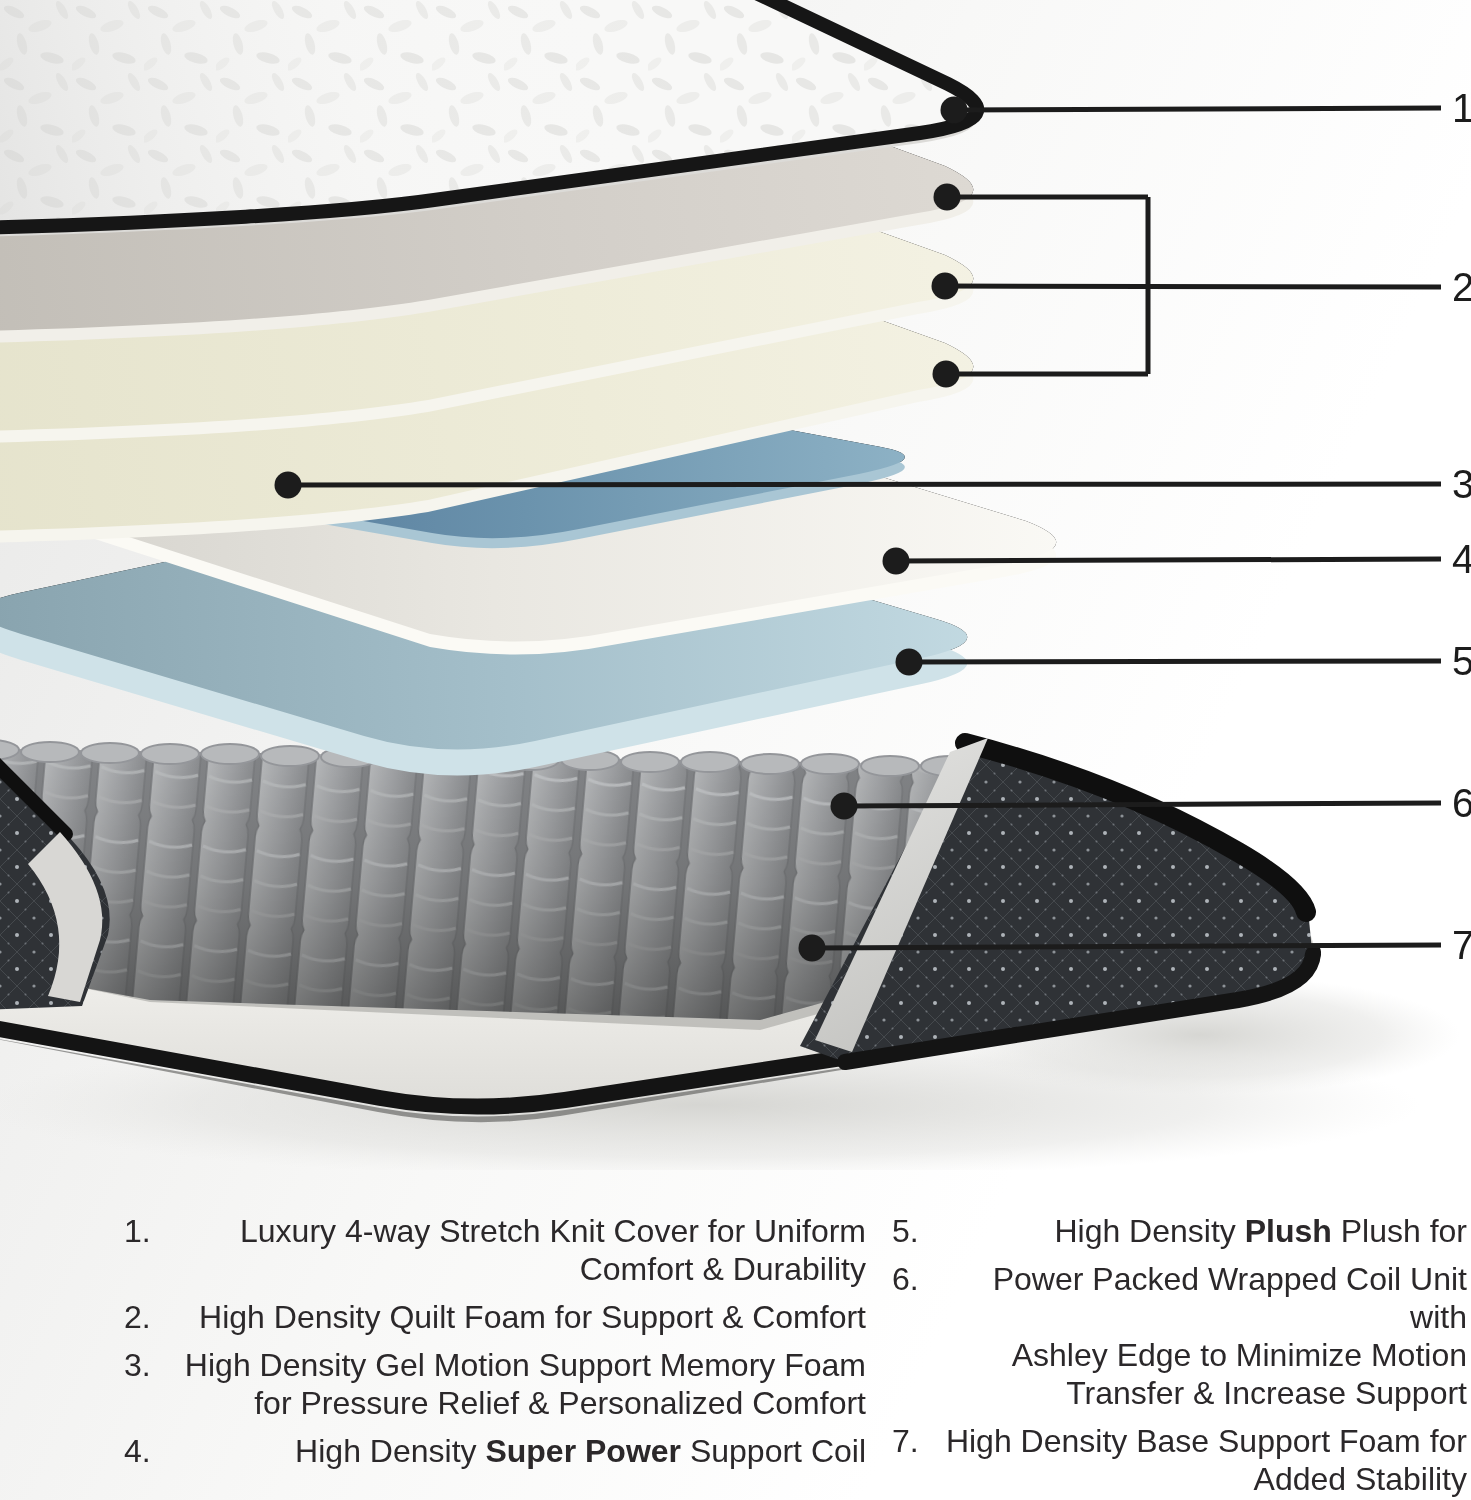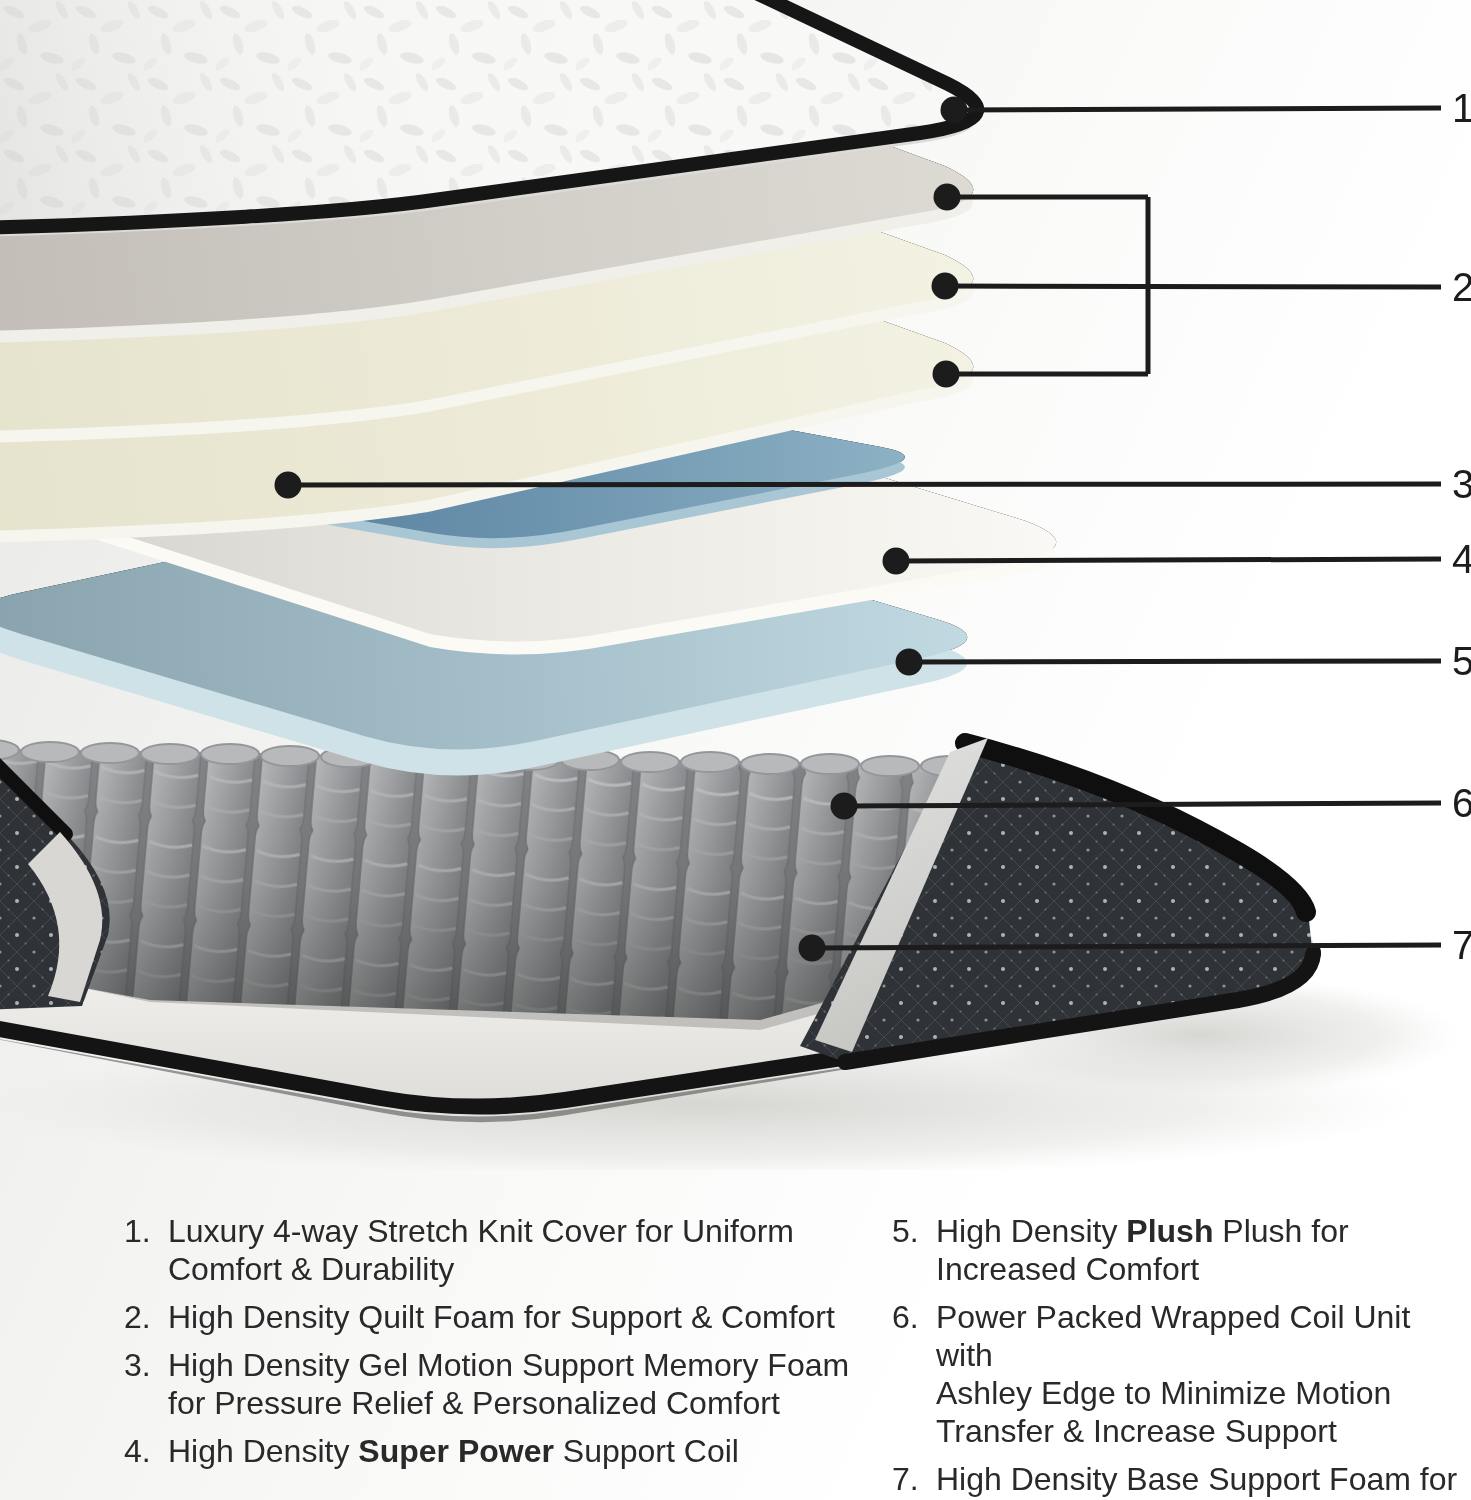--- a/index.html
+++ b/index.html
@@ -16,21 +16,21 @@
   .diagram-svg{position:absolute;left:0;top:0;}
   .legend{
     position:absolute;top:1212px;left:0;width:1471px;
     color:#2b282a;font-size:32px;line-height:38px;
   }
   .legend-col{position:absolute;top:0;}
   .legend-col-0{left:124px;width:742px;}
   .legend-col-1{left:892px;width:575px;}
   .legend-item{display:flex;margin-bottom:10px;}
   .legend-num{flex:0 0 44px;}
-  .legend-text{flex:1 1 auto;}
+  .legend-text{flex:1 1 auto;text-align:right;}
   .legend-text b{font-weight:700;}
 </style>
 </head>
 <body>
 
 <div class="stage">
 
 <svg class="diagram-svg" width="1471" height="1170" viewBox="0 0 1471 1170">
   <defs>
 
@@ -265,21 +265,21 @@
           <span class="legend-text"><span>High Density Gel Motion Support Memory Foam</span><br><span>for Pressure Relief &amp; Personalized Comfort</span></span>
         </div>
         <div class="legend-item">
           <span class="legend-num">4.</span>
           <span class="legend-text"><span>High Density </span><b>Super Power</b><span> Support Coil</span></span>
         </div>
       </div>
   <div class="legend-col legend-col-1" id="legend-col-1">
         <div class="legend-item">
           <span class="legend-num">5.</span>
-          <span class="legend-text"><span>High Density </span><b>Plush</b><span> Plush for</span><br><span>Increased Comfort</span></span>
+          <span class="legend-text"><span>High Density </span><b>Plush</b><span> Plush for</span><br></span>
         </div>
         <div class="legend-item">
           <span class="legend-num">6.</span>
           <span class="legend-text"><span>Power Packed Wrapped Coil Unit with</span><br><span>Ashley Edge to Minimize Motion</span><br><span>Transfer &amp; Increase Support</span></span>
         </div>
         <div class="legend-item">
           <span class="legend-num">7.</span>
           <span class="legend-text"><span>High Density Base Support Foam for</span><br><span>Added Stability</span></span>
         </div>
       </div>

